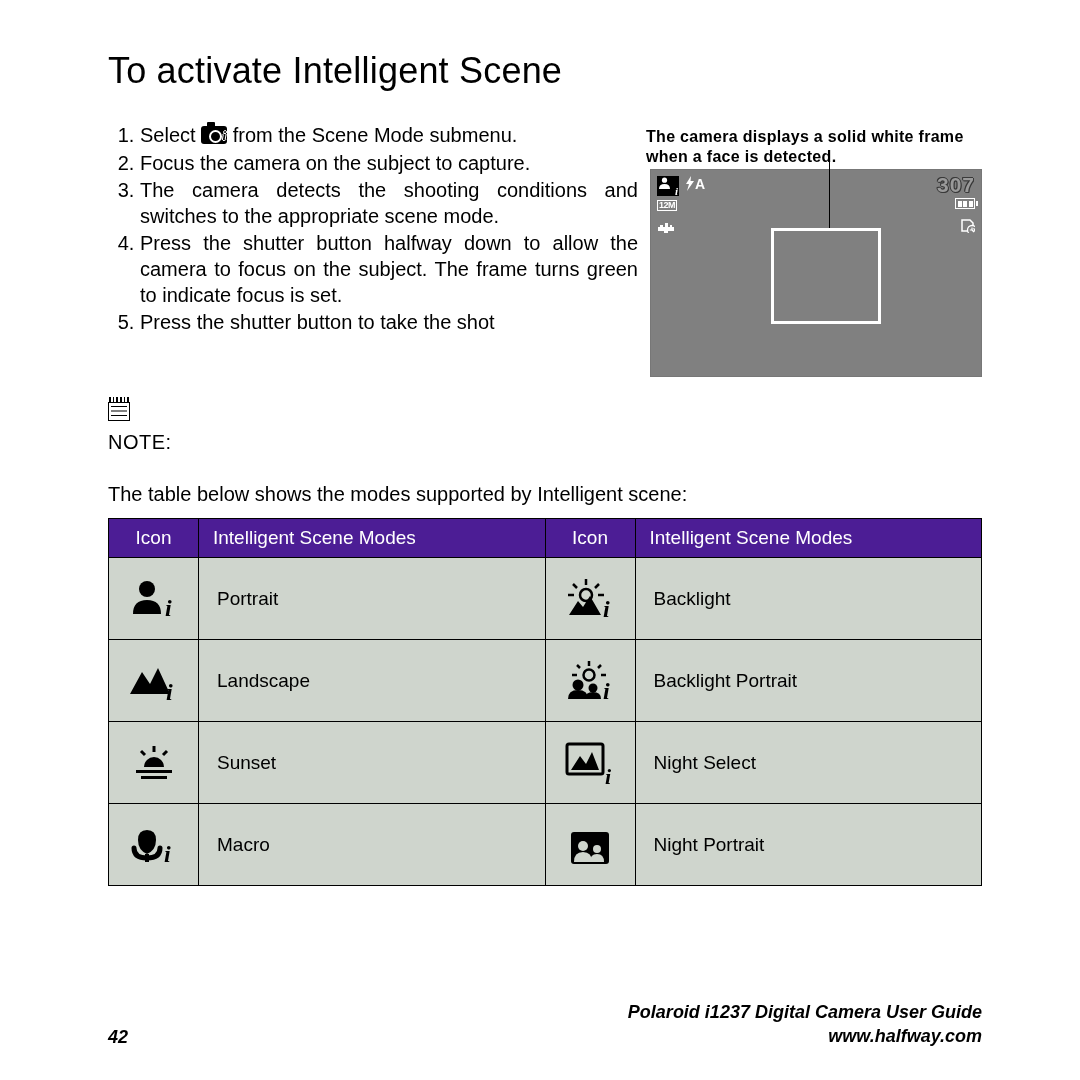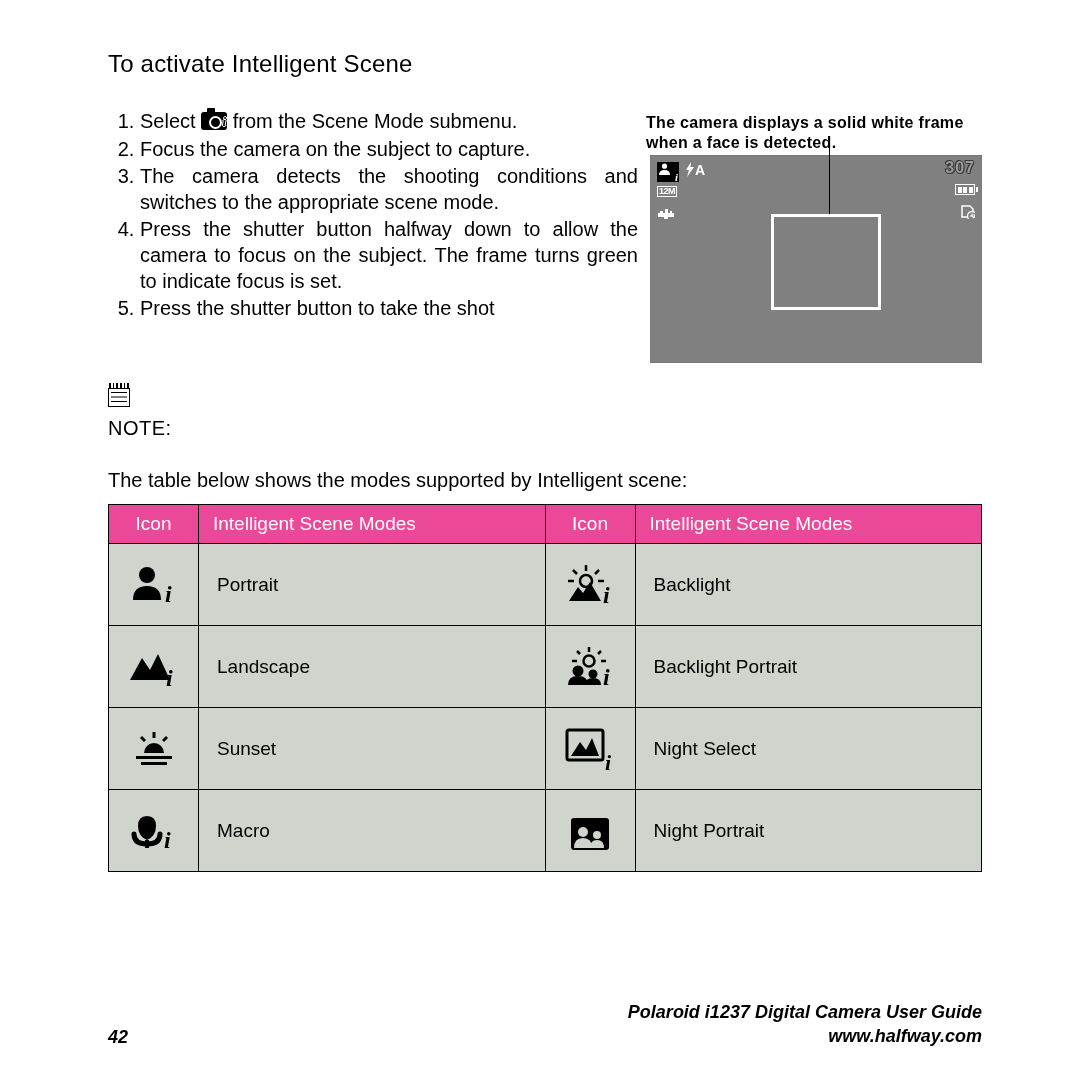--- a/index.html
+++ b/index.html
@@ -11,21 +11,21 @@
     font-family: Arial, Helvetica, sans-serif;
     background: #fff;
     color: #000;
     position: relative;
   }
   .page {
     padding: 50px 98px 0 108px;
     position: relative;
   }
   .title {
-    font-size: 24px;
+    font-size: 36px;
     font-weight: 400;
     margin-bottom: 15px;
     letter-spacing: 0.2px;
   }
   .content-row {
     display: flex;
     gap: 8px;
     margin-top: 31px;
   }
   .steps-col {
@@ -93,21 +93,21 @@
     left:6px; top:6px; width:22px; height:20px;
     background:#000;
   }
   .scene-badge svg { position:absolute; top:1px; left:1px; }
   .scene-badge .bi { position:absolute; right:1px; bottom:-1px; font-style:italic; font-family:serif; font-size:11px; color:#fff; }
   .flash { left:34px; top:6px; font-size:14px; }
   .reso { left:6px; top:30px; font-size:9px; border:1px solid #fff; padding:0 1px; background:#808080; letter-spacing:-0.5px;}
   .stab { left:6px; top:50px; }
   .stab svg { display:block; }
   .shots {
-    right:6px; top:4px; font-size:16px; letter-spacing:1px;
+    right:6px; top:4px; font-size:21px; letter-spacing:1px;
     color:#9a9a9a;
     text-shadow: -1px 0 #3a3a3a, 1px 0 #3a3a3a, 0 -1px #3a3a3a, 0 1px #3a3a3a, -1px -1px #3a3a3a, 1px 1px #3a3a3a;
   }
   .bat { right:6px; top:28px; }
   .bat-shell { width:20px; height:11px; border:1.5px solid #fff; position:relative; }
   .bat-shell::after { content:""; position:absolute; right:-4px; top:2px; width:2.5px; height:5px; background:#fff; }
   .bat-fill { display:flex; gap:1.5px; padding:1.5px; height:100%;}
   .bat-fill span { flex:1; background:#fff; }
   .card { right:6px; top:48px; }
   .card svg { display:block; }
@@ -138,21 +138,21 @@
 
   .table-intro {
     font-size:20px; margin-top:28px; margin-bottom:12px;
   }
   table.modes {
     width:100%;
     border-collapse: collapse;
     font-size:19px;
   }
   table.modes th {
-    background:#ec4899; color:#fff;
+    background:#4c1d95; color:#fff;
     font-weight:400; text-align:left;
     padding:8px 14px;
     border:1px solid #000;
   }
   table.modes th.icon-head { width:90px; text-align:center; }
   table.modes td {
     border:1px solid #000;
     padding:0 18px;
     height:82px;
     background:#cfd5cd;

